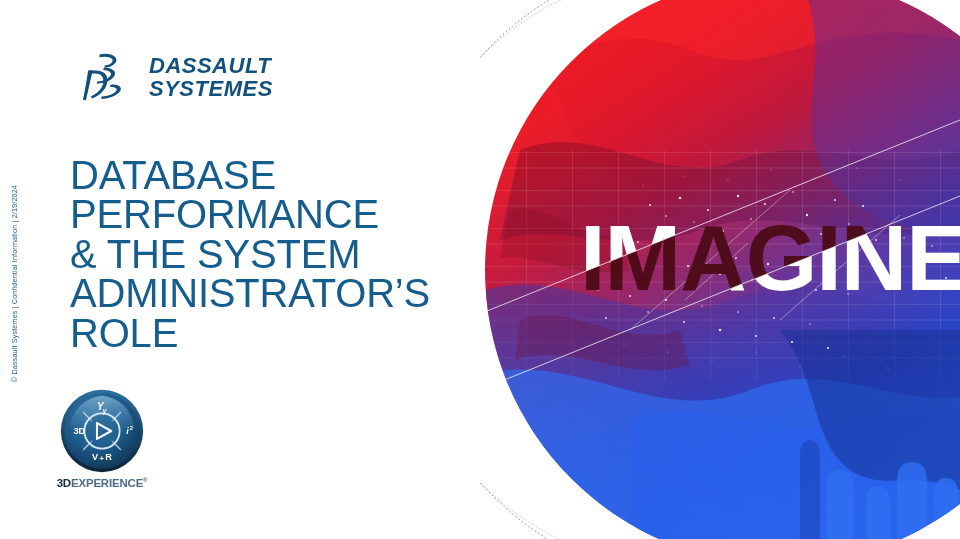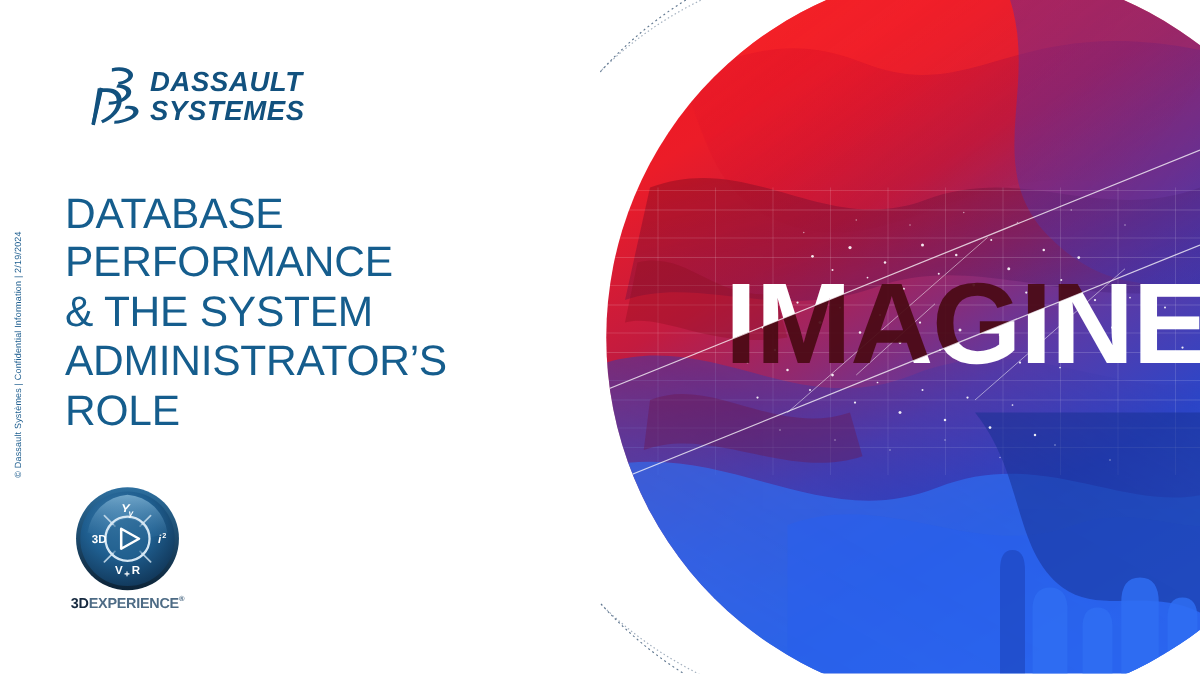--- a/index.html
+++ b/index.html
@@ -19,29 +19,29 @@
     transform-origin:left top;
     transform:rotate(-90deg) translateX(-100%);
     white-space:nowrap;
     font-size:7.2px;
     letter-spacing:.15px;
     color:#1d5d8e;
     font-family:"Liberation Sans", sans-serif;
   }
 
   
-  .ds-logo{position:absolute;left:66px;top:52px;display:flex;align-items:center;gap:8px;}
+  .ds-logo{position:absolute;left:76px;top:52px;display:flex;align-items:center;gap:27px;}
   .ds-logo svg{display:block;}
 
   
   .title{
     position:absolute;
-    left:52px; top:129px;
+    left:70px; top:129px;
     width:420px;
-    font-size:34px;
+    font-size:40px;
     line-height:39.5px;
     letter-spacing:-0.2px;
     color:#155d8d;
     font-weight:400;
     font-family:"Liberation Sans", sans-serif;
     white-space:pre-line;
   }
 
   
   .compass-block{position:absolute;left:47px;top:389px;width:110px;}

